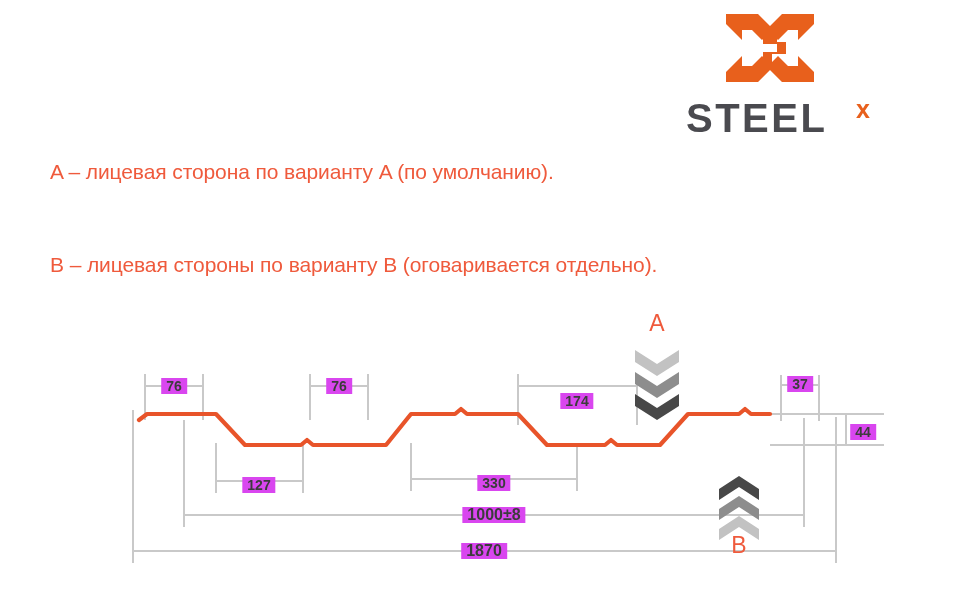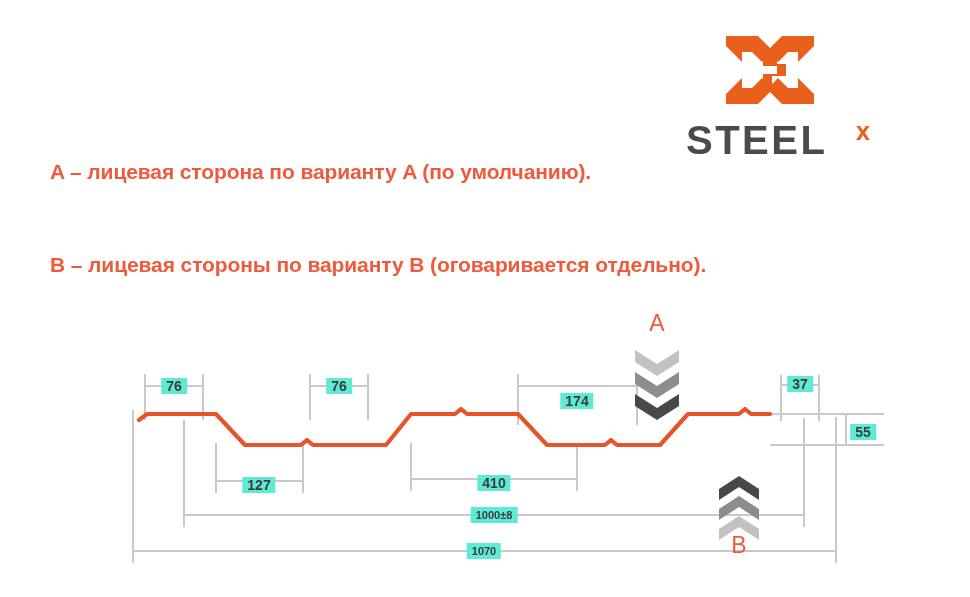--- a/index.html
+++ b/index.html
@@ -13,21 +13,21 @@
     position: relative;
     overflow: hidden;
     font-family: "Liberation Sans", sans-serif;
     background: #ffffff;
   }
 
   
   #logo {
     position: absolute;
     left: 686px;
-    top: 34px;
+    top: 12px;
     width: 214px;
     height: 128px;
   }
   #logo-mark {
     position: absolute;
     left: 38px;
     top: 0px;
     width: 92px;
     height: 72px;
   }
@@ -37,21 +37,21 @@
     top: 84px;
     width: 214px;
     height: 44px;
   }
 
   
   .caption {
     position: absolute;
     left: 50px;
     font-size: 21px;
-    font-weight: 700;
+    font-weight: 400;
     color: #ef5a3c;
     letter-spacing: -0.1px;
     white-space: nowrap;
   }
   #caption-a { top: 160px; }
   #caption-b { top: 253px; }
 
   
   #drawing {
     position: absolute;
@@ -61,28 +61,28 @@
     height: 290px;
   }
 
   
   .dim-label {
     position: absolute;
     font-family: "Liberation Sans", sans-serif;
     font-size: 14px;
     font-weight: bold;
     color: #3c3c3c;
-    background: #5eead4;
+    background: #d946ef;
     padding: 0 5px;
     line-height: 16px;
     white-space: nowrap;
     transform: translate(-50%, -50%);
   }
   .dim-label.big {
-    font-size: 11px;
+    font-size: 16px;
   }
 
   
   .chev-letter {
     position: absolute;
     font-size: 23px;
     font-weight: 400;
     color: #ef5a3c;
     background: transparent;
     transform: translate(-50%, -50%);
@@ -212,30 +212,30 @@
 
   </svg>
 
   
   <div class="dim-label" style="left:174px; top:91px;">76</div>
 
   <div class="dim-label" style="left:339px; top:91px;">76</div>
 
   <div class="dim-label" style="left:259px; top:190px;">127</div>
 
-  <div class="dim-label" style="left:494px; top:188px;">410</div>
+  <div class="dim-label" style="left:494px; top:188px;">330</div>
 
   <div class="dim-label" style="left:577px; top:106px;">174</div>
 
   <div class="dim-label" style="left:800px; top:89px;">37</div>
 
-  <div class="dim-label" style="left:863px; top:137px;">55</div>
+  <div class="dim-label" style="left:863px; top:137px;">44</div>
 
   <div class="dim-label big" style="left:494px; top:220px;">1000±8</div>
 
-  <div class="dim-label big" style="left:484px; top:256px;">1070</div>
+  <div class="dim-label big" style="left:484px; top:256px;">1870</div>
 
   
   <div class="chev-letter" style="left:657px; top:28px;">A</div>
 
   <div class="chev-letter" style="left:739px; top:250px;">B</div>
 
 </div>
 
 </body></html>

